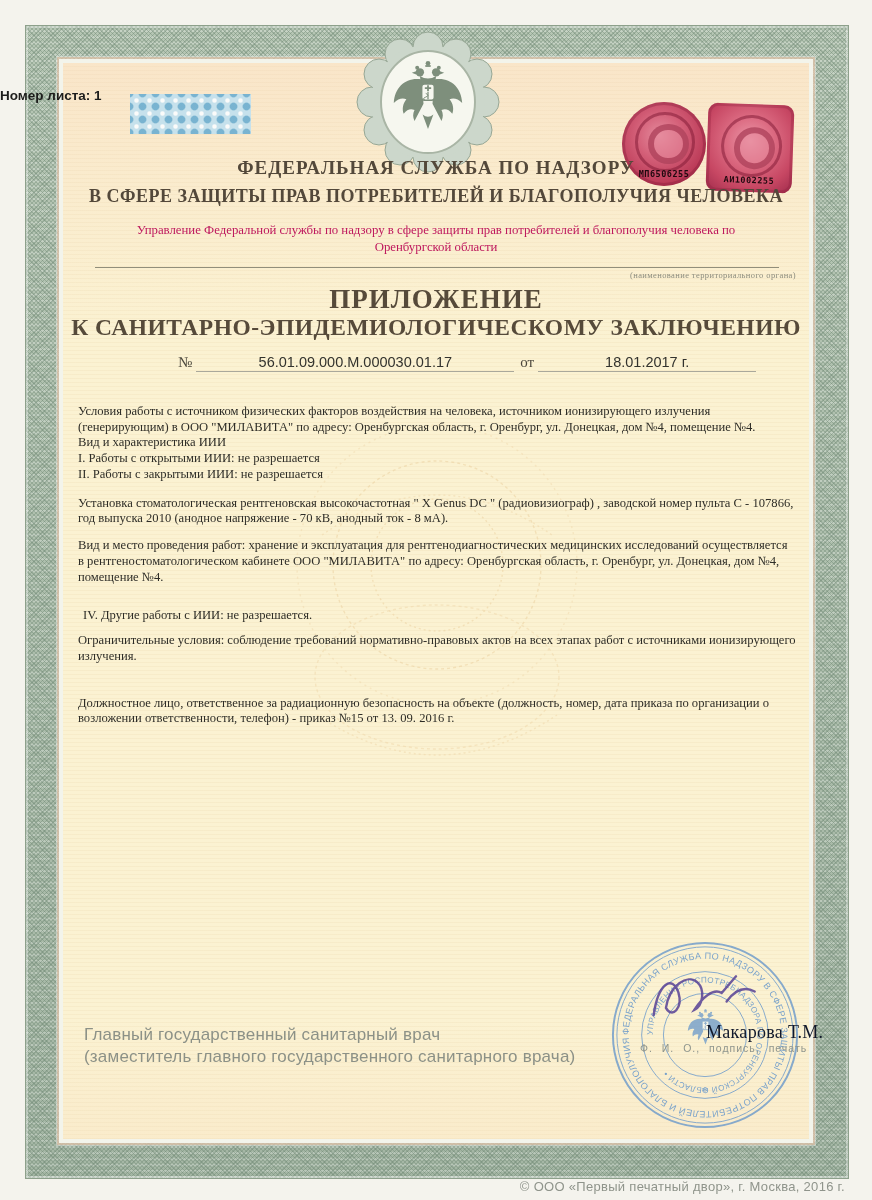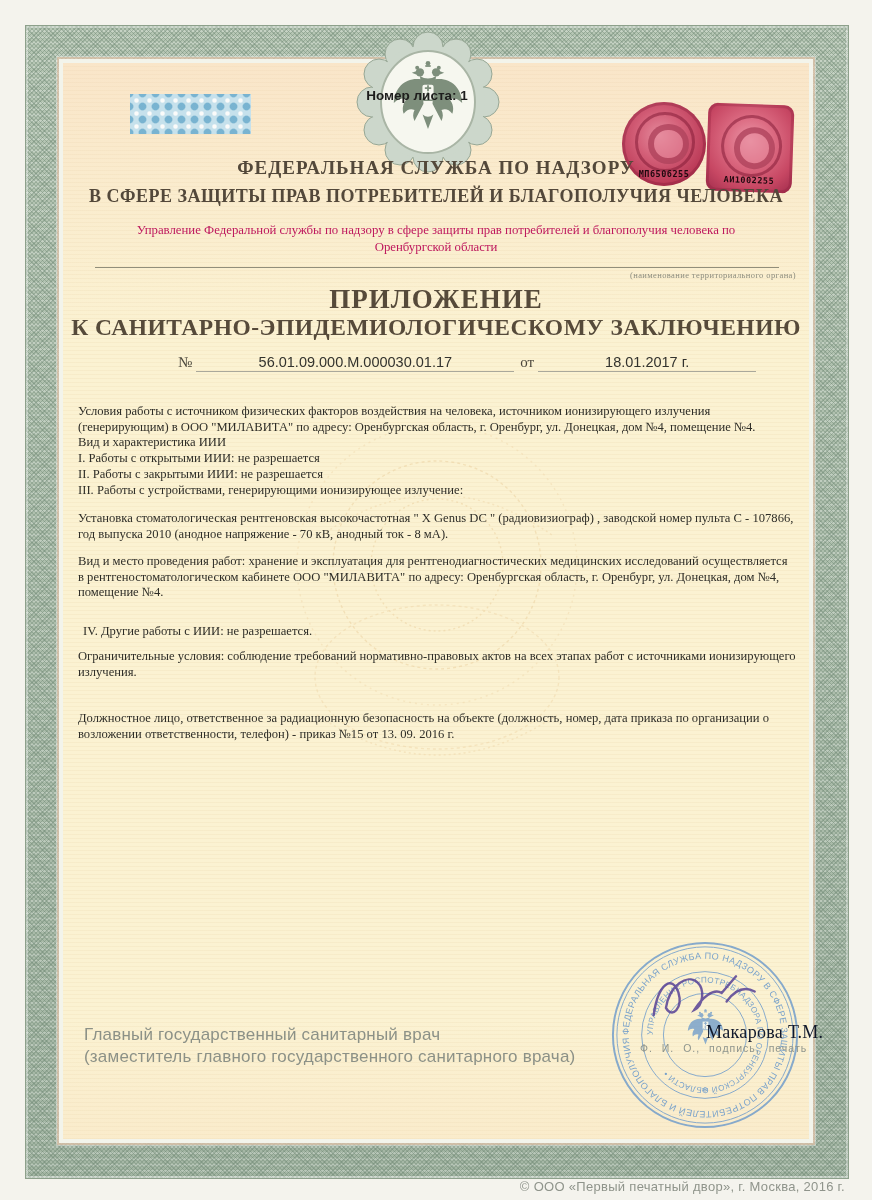--- a/index.html
+++ b/index.html
@@ -53,21 +53,21 @@
     font-size:12.6px;color:#2e2d27;line-height:1.25;text-align:left;
   }
   .bodytext p{margin:0;}
   .p-equip{margin-top:13px !important;}
   .p-place{margin-top:11px !important;}
   .p-iv{margin-top:23px !important;padding-left:5px;}
   .p-restrict{margin-top:9px !important;}
   .p-official{margin-top:31px !important;}
   
   .sheet-label{
-    position:absolute;left:0;top:88px;width:834px;text-align:center;
+    position:absolute;left:0;top:88px;width:834px;text-align:left;
     font-family:"Liberation Sans",sans-serif;font-weight:bold;font-size:13.5px;color:#1d1d1c;
   }
   .holo-strip{
     position:absolute;left:130px;top:94px;width:121px;height:40px;
     background-color:#c2e1ef;
     background-image:
       radial-gradient(circle, rgba(255,255,255,.95) 1.5px, rgba(255,255,255,0) 3px),
       radial-gradient(circle, rgba(96,166,204,.85) 3.2px, rgba(96,166,204,0) 4.5px);
     background-size:13px 13px,13px 13px;
     background-position:0 0,6px 6px;
@@ -195,21 +195,20 @@
   <span class="slot slot-num">56.01.09.000.М.000030.01.17</span>
   <span class="lbl" style="padding-left:6px">от</span>
   <span class="slot slot-date">18.01.2017 г.</span>
 </div>
 
 <div class="bodytext">
   <p>Условия работы с источником    физических факторов воздействия на человека, источником  ионизирующего излучения  (генерирующим)  в ООО "МИЛАВИТА" по адресу: Оренбургская область, г. Оренбург, ул. Донецкая, дом №4, помещение №4.</p>
   <p>Вид и характеристика ИИИ</p>
   <p>I.  Работы с открытыми ИИИ: не разрешается</p>
   <p>II. Работы с закрытыми  ИИИ: не разрешается</p>
-  <p>III. Работы с устройствами, генерирующими ионизирующее излучение:</p>
   <p class="p-equip">Установка стоматологическая рентгеновская  высокочастотная " X Genus DC " (радиовизиограф) , заводской номер  пульта С - 107866,  год выпуска 2010  (анодное напряжение - 70 кВ,  анодный ток - 8 мА).</p>
   <p class="p-place">Вид и место  проведения работ: хранение  и   эксплуатация для рентгенодиагностических медицинских исследований осуществляется в рентгеностоматологическом кабинете  ООО "МИЛАВИТА"  по адресу: Оренбургская область, г. Оренбург, ул. Донецкая, дом №4, помещение №4.</p>
   <p class="p-iv">IV. Другие работы с ИИИ: не разрешается.</p>
   <p class="p-restrict">Ограничительные условия: соблюдение требований нормативно-правовых актов на всех этапах работ с источниками ионизирующего излучения.</p>
   <p class="p-official">Должностное лицо, ответственное за радиационную безопасность на объекте (должность, номер, дата приказа по организации о возложении ответственности, телефон) -   приказ  №15 от  13. 09. 2016 г.</p>
 </div>
 
 <div class="signatory">
   <div>Главный государственный санитарный врач</div>
   <div>(заместитель главного государственного санитарного врача)</div>

